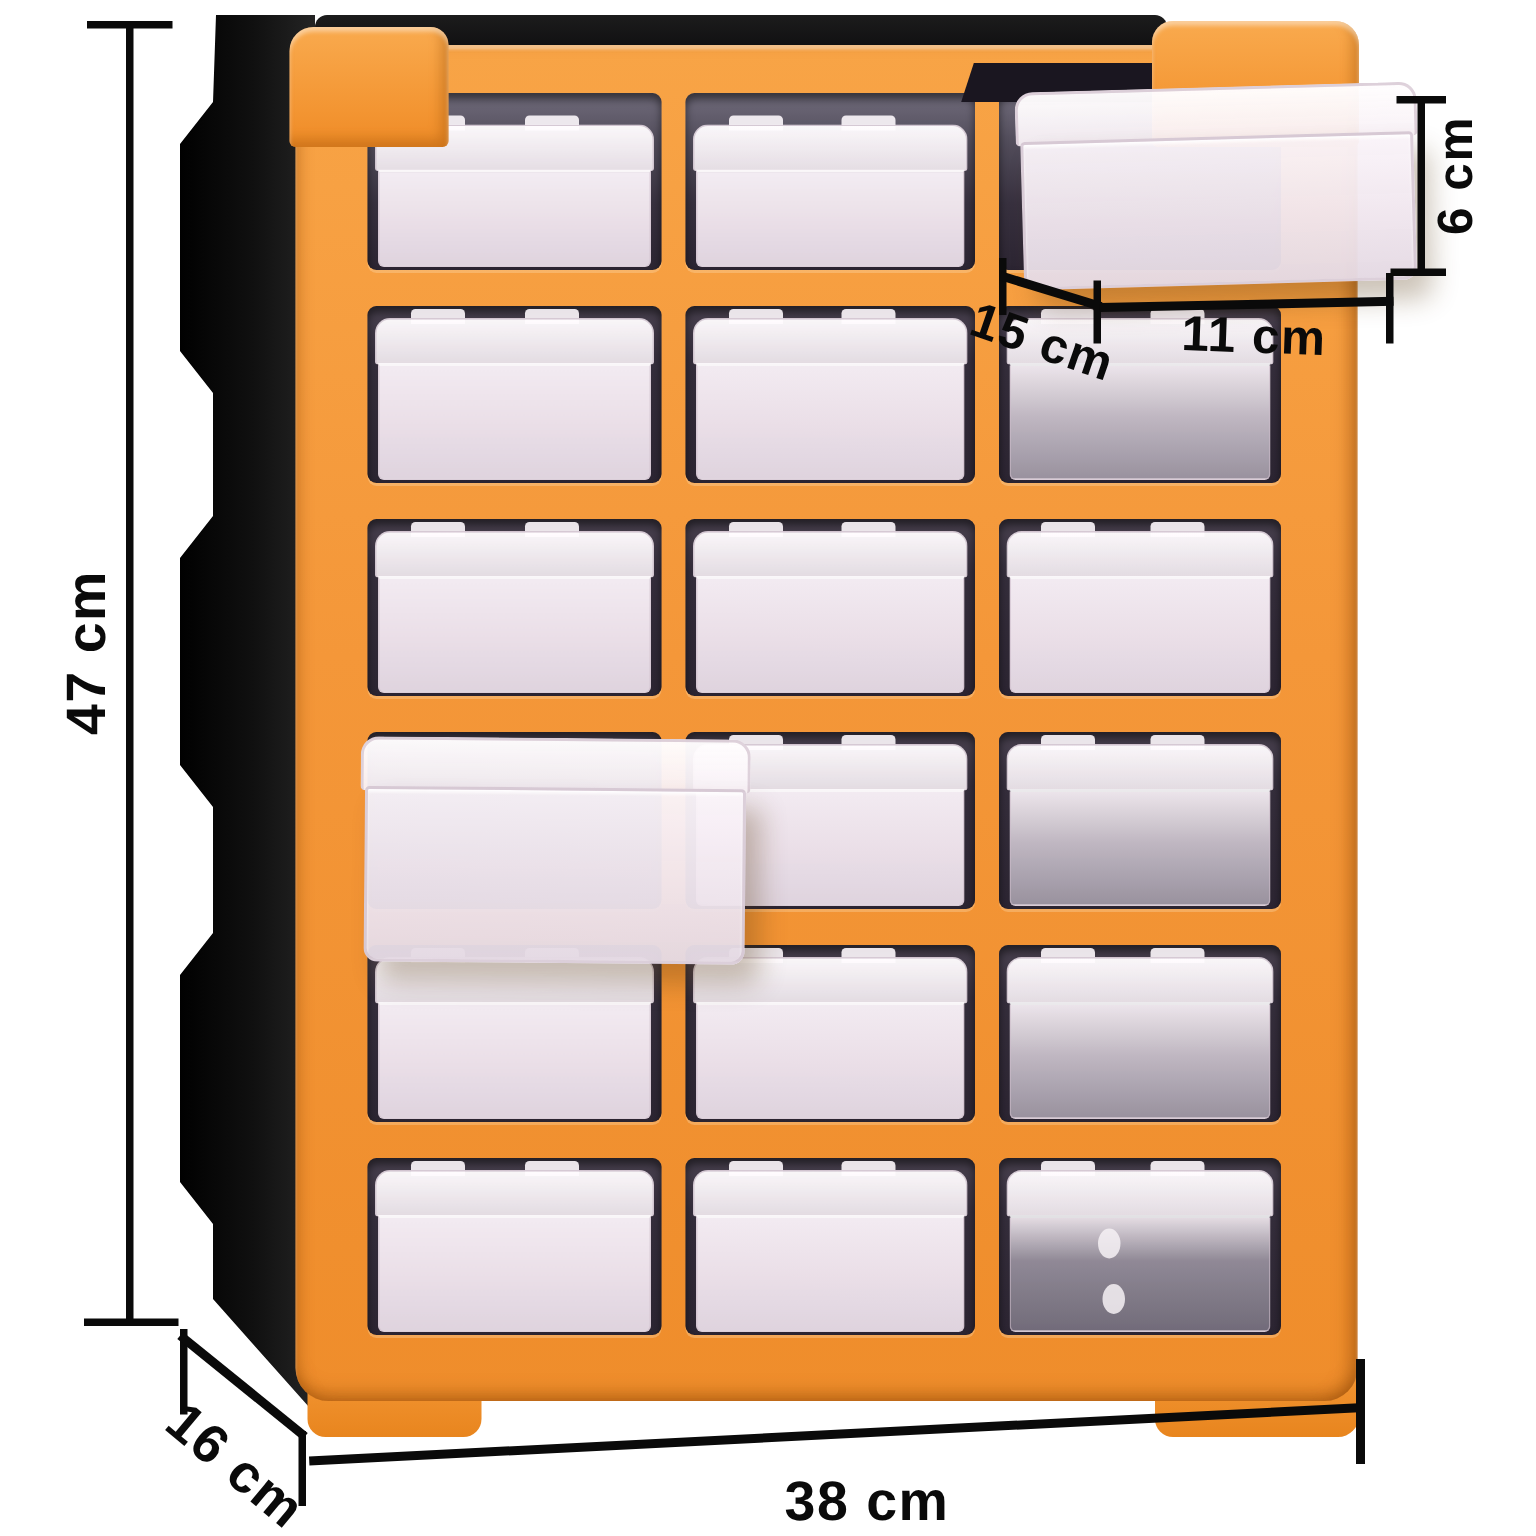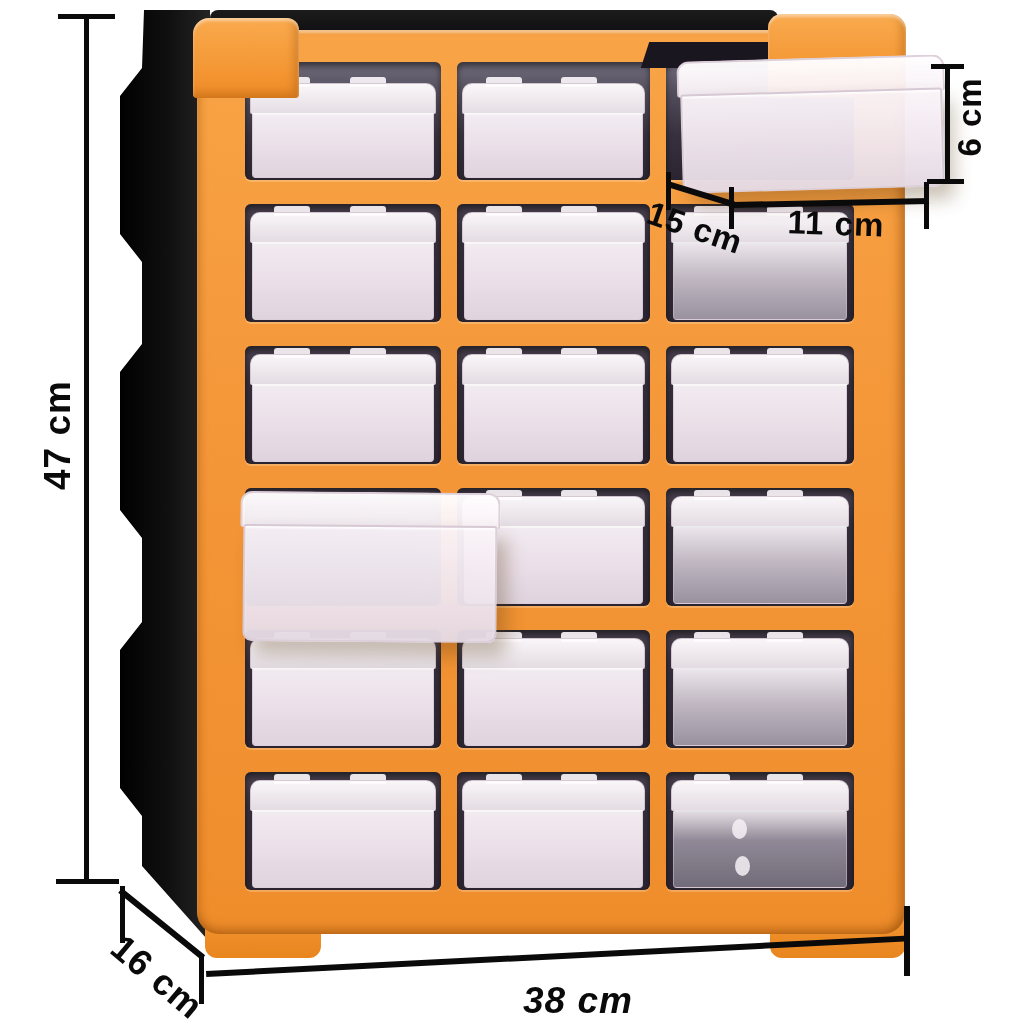--- a/index.html
+++ b/index.html
@@ -83,21 +83,21 @@
   #d47-t2{left:56px;top:879px;width:63px;height:5px;}
   #d47-label{left:8px;top:419px;width:100px;font-size:37px;transform:rotate(-90deg);}
 
   #d16-ta{left:120px;top:886px;width:5px;height:57px;}
   #d16-line{left:122px;top:888px;width:107px;height:6px;transform-origin:0 0;transform:rotate(39deg);}
   #d16-tb{left:199px;top:954px;width:5px;height:50px;}
   #d16-label{left:97px;top:956px;width:120px;font-size:36px;transform:rotate(40deg);}
 
   #d38-line{left:206px;top:971px;width:704px;height:6px;transform-origin:0 0;transform:rotate(-2.9deg);}
   #d38-t{left:904px;top:906px;width:6px;height:70px;}
-  #d38-label{left:498px;top:980px;width:160px;font-size:37px;font-style:italic;}
+  #d38-label{left:498px;top:980px;width:160px;font-size:37px;}
 
   #d6-line{left:945px;top:66px;width:5px;height:118px;}
   #d6-t1{left:931px;top:64px;width:33px;height:5px;}
   #d6-t2{left:927px;top:179px;width:37px;height:5px;}
   #d6-label{left:925px;top:98px;width:90px;font-size:33px;transform:rotate(-90deg);}
 
   #d15-t0{left:666px;top:172px;width:5px;height:38px;}
   #d15-line{left:668px;top:181px;width:70px;height:6px;transform-origin:0 0;transform:rotate(17deg);}
   #d15-t1{left:729px;top:187px;width:5px;height:42px;}
   #d11-line{left:733px;top:202px;width:196px;height:6px;transform-origin:0 0;transform:rotate(-1.2deg);}

